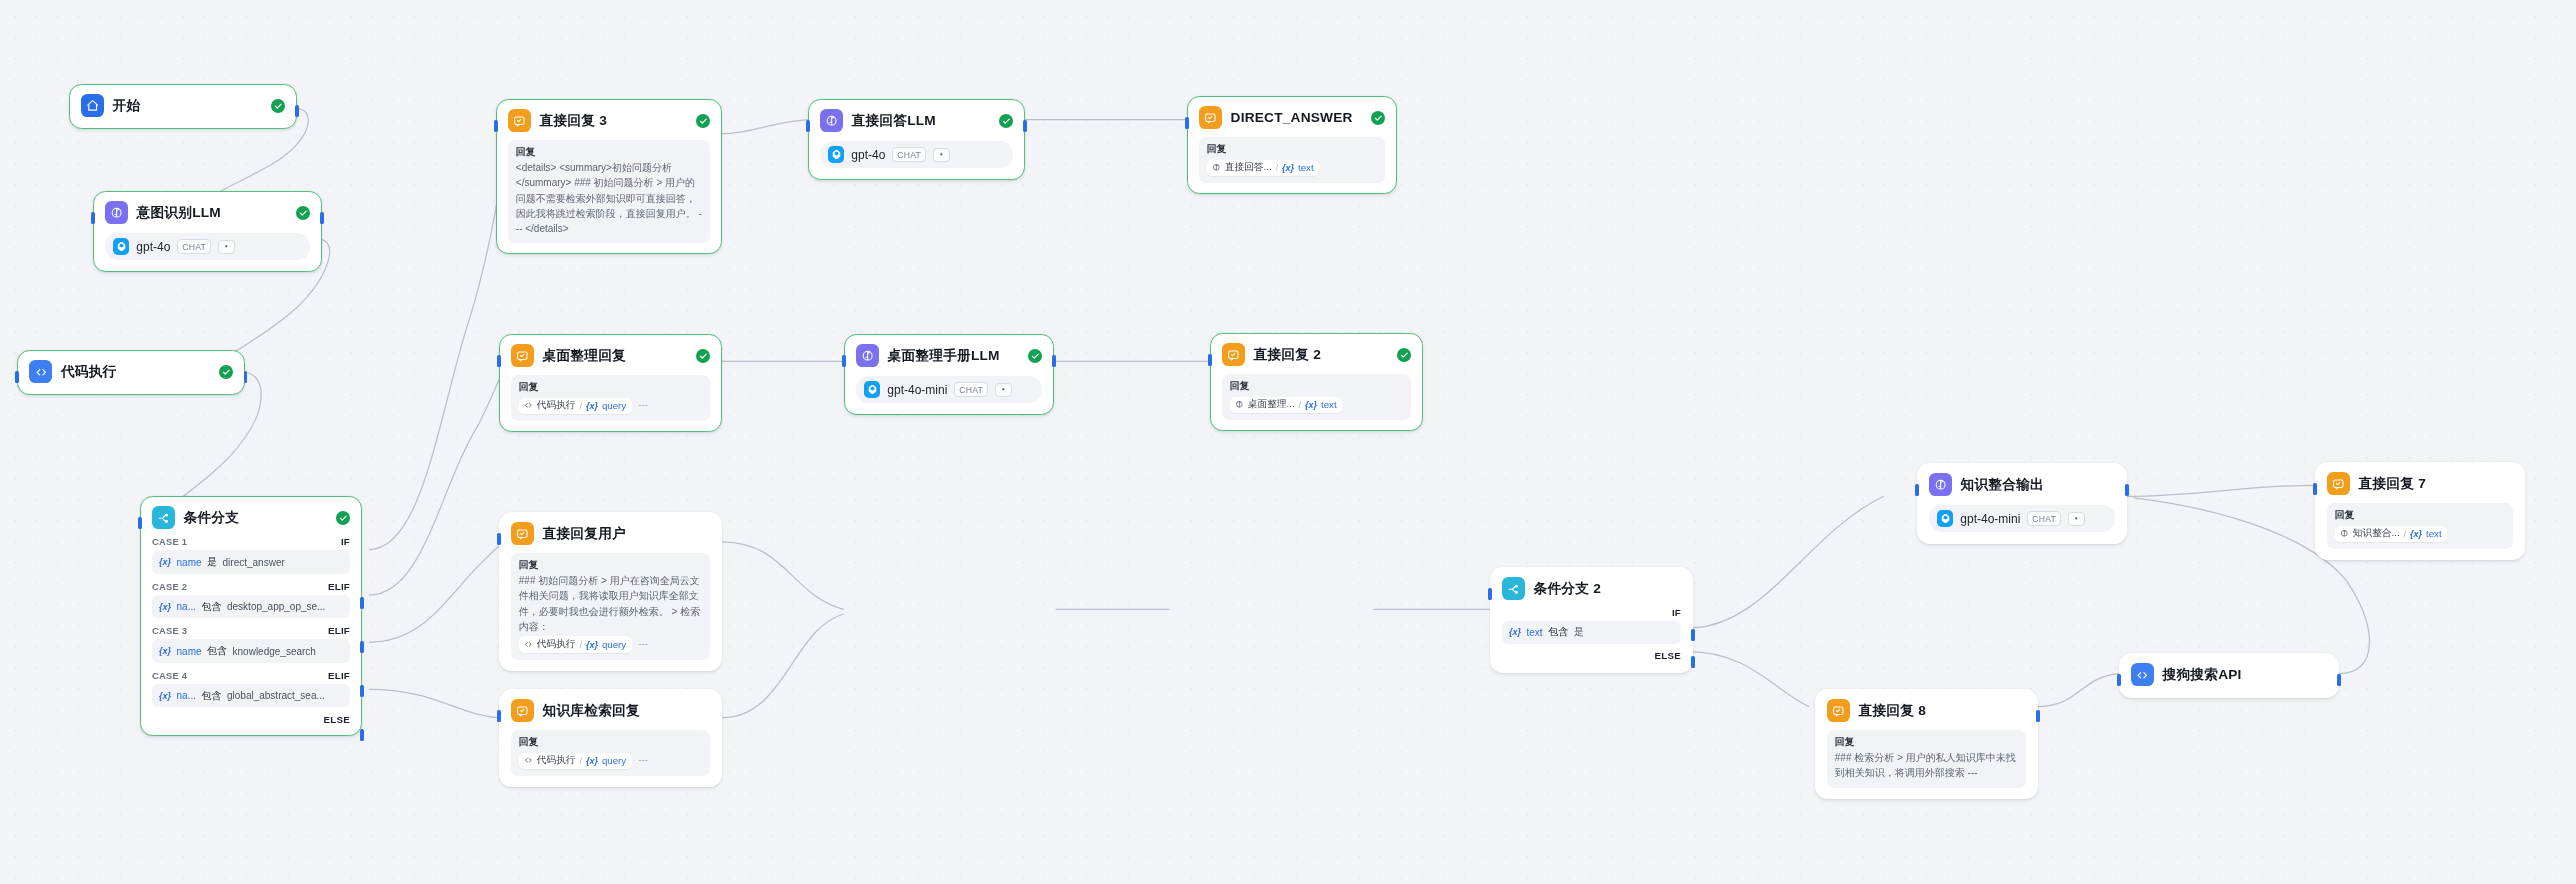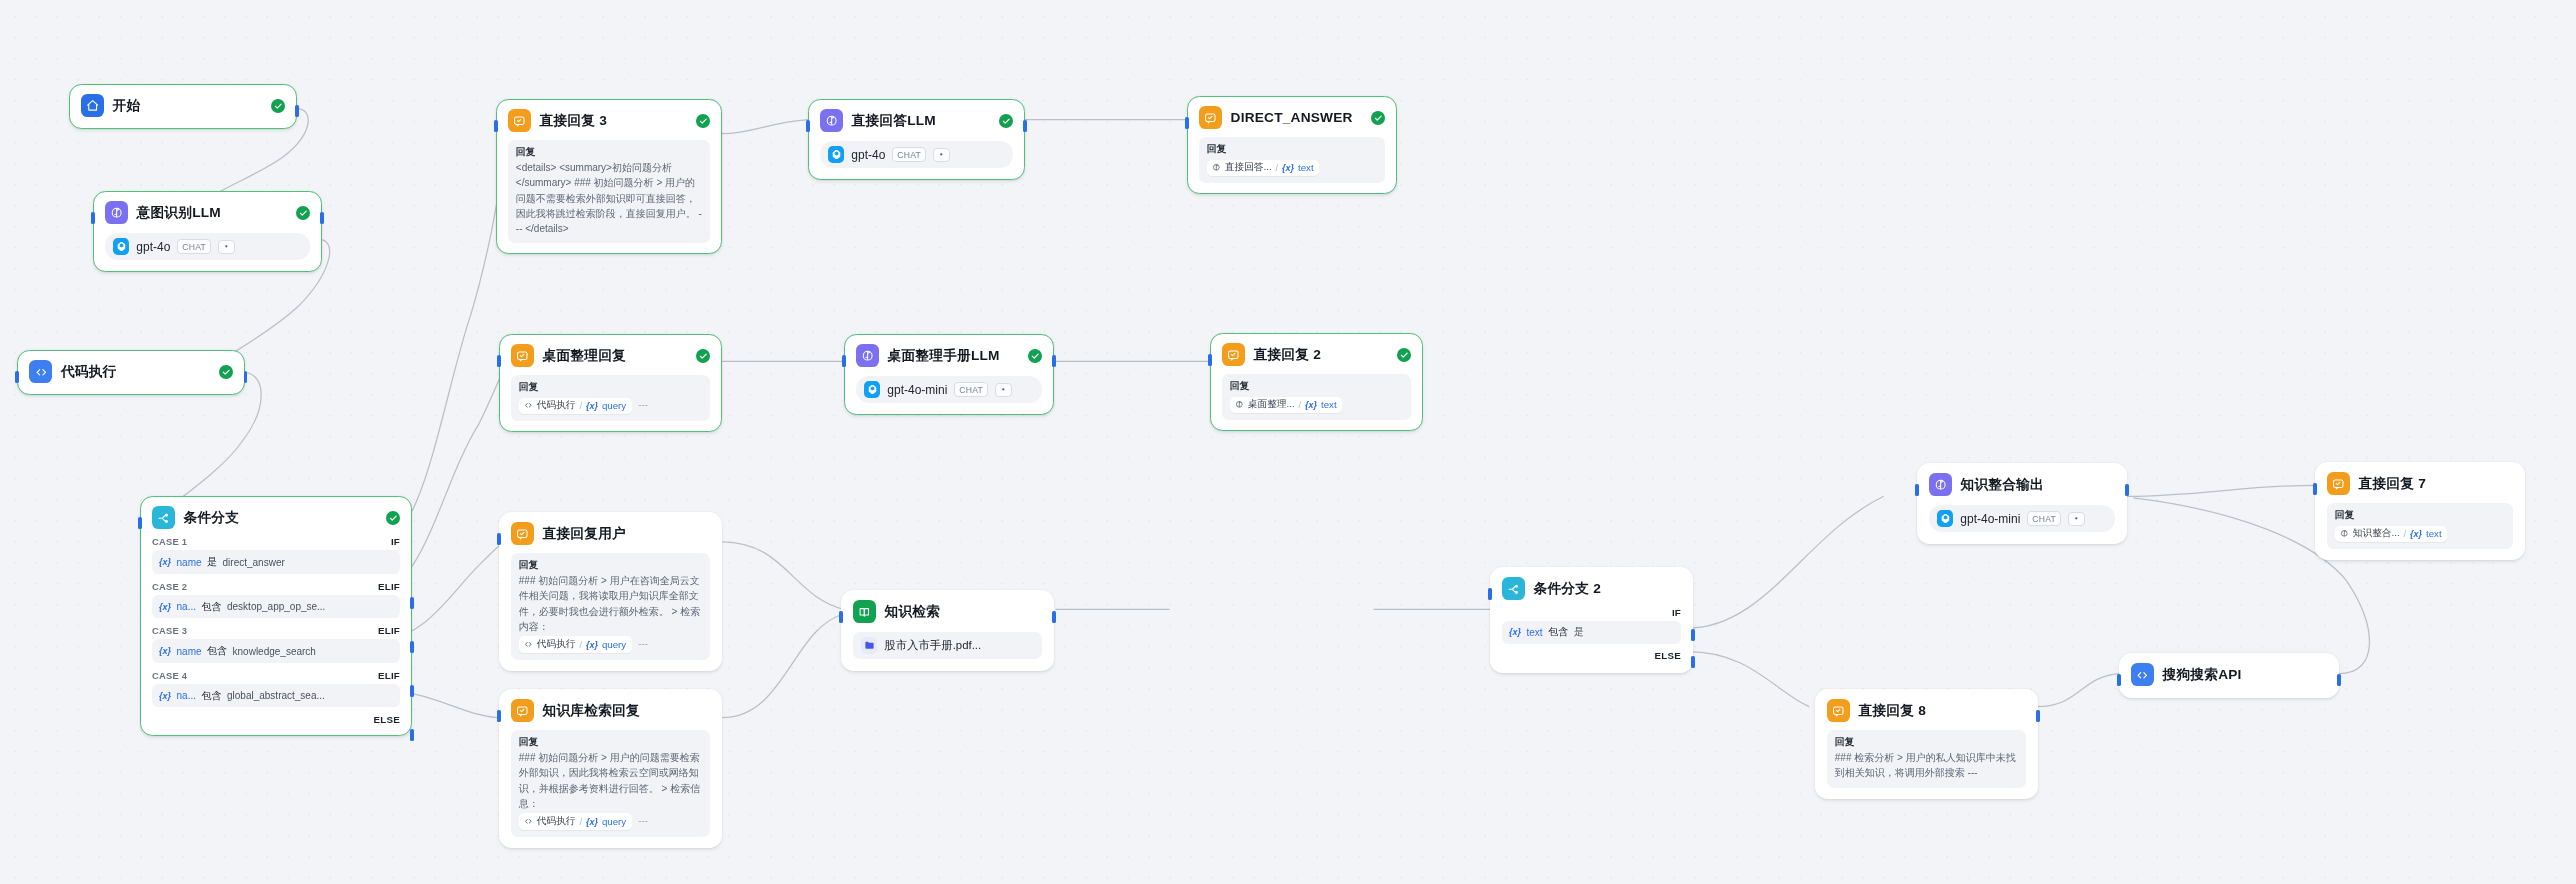--- a/index.html
+++ b/index.html
@@ -232,21 +232,21 @@
       </span>
       <span class="ntitle">代码执行</span>
       <span class="check">
         <svg width="8.6" height="8.6" viewBox="0 0 24 24" fill="none" stroke="#fff" stroke-width="3.4" stroke-linecap="round" stroke-linejoin="round">
             <path d="M20 6L9 17l-5-5"></path>
           </svg>
       </span>
     </div>
   </div>
 
-  <div class="node ok" style="left:140px; top:496px; width:272px;">
+  <div class="node ok" style="left:140px; top:496px; width:222px;">
     <span class="port l"></span>
     <div class="nhead">
       <span class="nicon" style="background:#2ab6d9;">
         <svg width="12.6" height="12.6" viewBox="0 0 24 24" fill="none" stroke="#fff" stroke-width="2.1" stroke-linecap="round" stroke-linejoin="round">
             <path d="M4 12h6l6-6M10 12l6 6"></path>
             <circle cx="18" cy="6" r="1.8" fill="#fff"></circle>
             <circle cx="18" cy="18" r="1.8" fill="#fff"></circle>
           </svg>
       </span>
       <span class="ntitle">条件分支</span>
@@ -530,55 +530,33 @@
         <svg width="12.6" height="12.6" viewBox="0 0 24 24" fill="none" stroke="#fff" stroke-width="2" stroke-linecap="round" stroke-linejoin="round">
             <rect x="3" y="4" width="18" height="14" rx="3"></rect>
             <path d="M8 21l4-3"></path>
             <path d="M8.5 10.5l2.2 2.2 4.3-4.3"></path>
           </svg>
       </span>
       <span class="ntitle">知识库检索回复</span>
     </div>
     <div class="panel">
       <div class="plabel">回复</div>
-      <div class="ptext">### 初始问题分析 &gt; 用户的问题需要检索外部知识，因此我将检索云空间或网络知识，并根据参考资料进行回答。 &gt; 检索信息：</div>
       <span class="varchip">
         <svg width="8.6" height="8.6" viewBox="0 0 24 24" fill="none" stroke="#3b4250" stroke-width="2.2" stroke-linecap="round" stroke-linejoin="round">
             <path d="M9 7l-5 5 5 5M15 7l5 5-5 5"></path>
           </svg>
         <span>代码执行</span>
         <span class="sep">/</span>
         <span class="vx">{x}</span>
         <span class="vname">query</span>
       </span>
       <span class="dashes">---</span>
     </div>
   </div>
 
-  <div class="node plain" style="left:841px; top:590px; width:213px;">
-    <span class="port l"></span>
-    <span class="port r"></span>
-    <div class="nhead">
-      <span class="nicon" style="background:#12a150;">
-        <svg width="12.6" height="12.6" viewBox="0 0 24 24" fill="none" stroke="#fff" stroke-width="2" stroke-linecap="round" stroke-linejoin="round">
-            <path d="M4 5h6a2 2 0 012 2v12a2 2 0 00-2-2H4z"></path>
-            <path d="M20 5h-6a2 2 0 00-2 2v12a2 2 0 012-2h6z"></path>
-          </svg>
-      </span>
-      <span class="ntitle">知识检索</span>
-    </div>
-    <div class="filerow">
-      <span class="fileicon">
-        <svg width="11" height="11" viewBox="0 0 24 24" fill="#4a55e8">
-            <path d="M3 6a2 2 0 012-2h4l2 2h8a2 2 0 012 2v9a2 2 0 01-2 2H5a2 2 0 01-2-2z"></path>
-          </svg>
-      </span>
-      <span class="fname">股市入市手册.pdf...</span>
-    </div>
-  </div>
 
 
   <div class="node plain" style="left:1490px; top:567px; width:203px;">
     <span class="port l"></span>
     <div class="nhead">
       <span class="nicon" style="background:#2ab6d9;">
         <svg width="12.6" height="12.6" viewBox="0 0 24 24" fill="none" stroke="#fff" stroke-width="2.1" stroke-linecap="round" stroke-linejoin="round">
             <path d="M4 12h6l6-6M10 12l6 6"></path>
             <circle cx="18" cy="6" r="1.8" fill="#fff"></circle>
             <circle cx="18" cy="18" r="1.8" fill="#fff"></circle>

